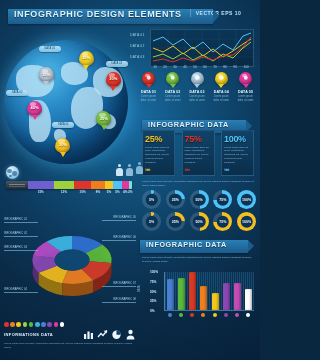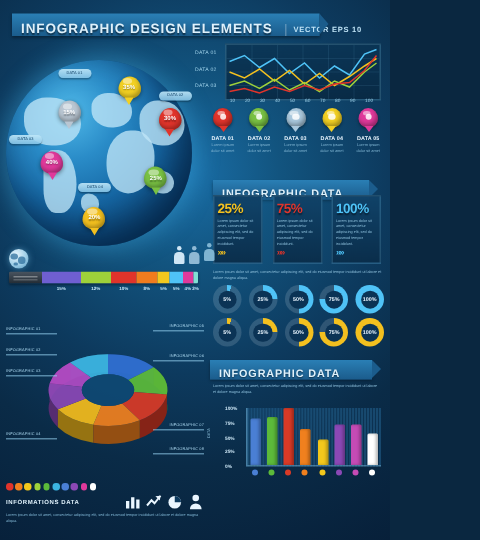--- a/index.html
+++ b/index.html
@@ -5,21 +5,21 @@
   html,body{margin:0;padding:0;background:#0a2740;}
   body{
     width:260px;height:360px;overflow:hidden;position:relative;
     font-family:"Liberation Sans",sans-serif;
     background:
       radial-gradient(circle at 48% 32%, #1a6fa8 0%, #12547f 22%, #0d3a5e 48%, #0a2b47 70%, #07203a 100%);
   }
   .root{position:absolute;inset:0;}
 
   
-  .ribbon{position:absolute;height:13px;display:flex;align-items:flex-end;
+  .ribbon{position:absolute;height:13px;display:flex;align-items:flex-start;
     background:linear-gradient(180deg,#2a7fb5,#1b5c8c);
     box-shadow:0 1px 2px rgba(0,0,0,.35);}
   .ribbon:after{content:"";position:absolute;right:-6px;top:0;width:0;height:0;
     border-top:6.5px solid transparent;border-bottom:6.5px solid transparent;
     border-left:6px solid #1b5c8c;}
   .ribbon .rtitle{color:#dff1fb;font-size:7.2px;font-weight:bold;letter-spacing:.6px;
     padding-left:6px;white-space:nowrap;text-shadow:0 1px 1px rgba(0,0,0,.5);}
   .ribbon .rsub{color:#bfe3f6;font-size:5px;font-weight:bold;letter-spacing:.5px;
     margin-left:8px;padding:1px 5px;border-left:1px solid rgba(255,255,255,.25);white-space:nowrap;}
 

